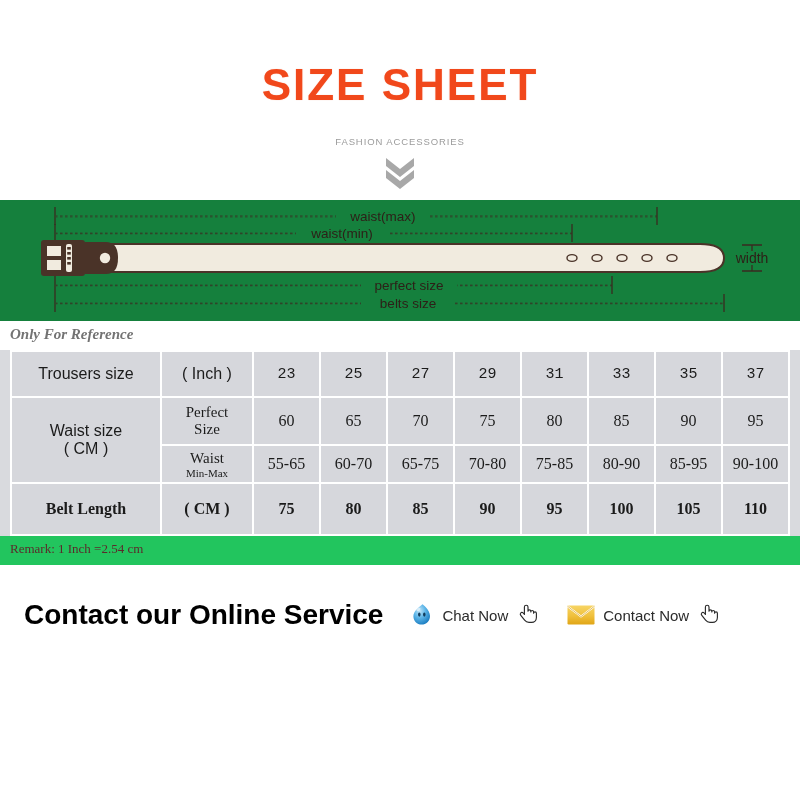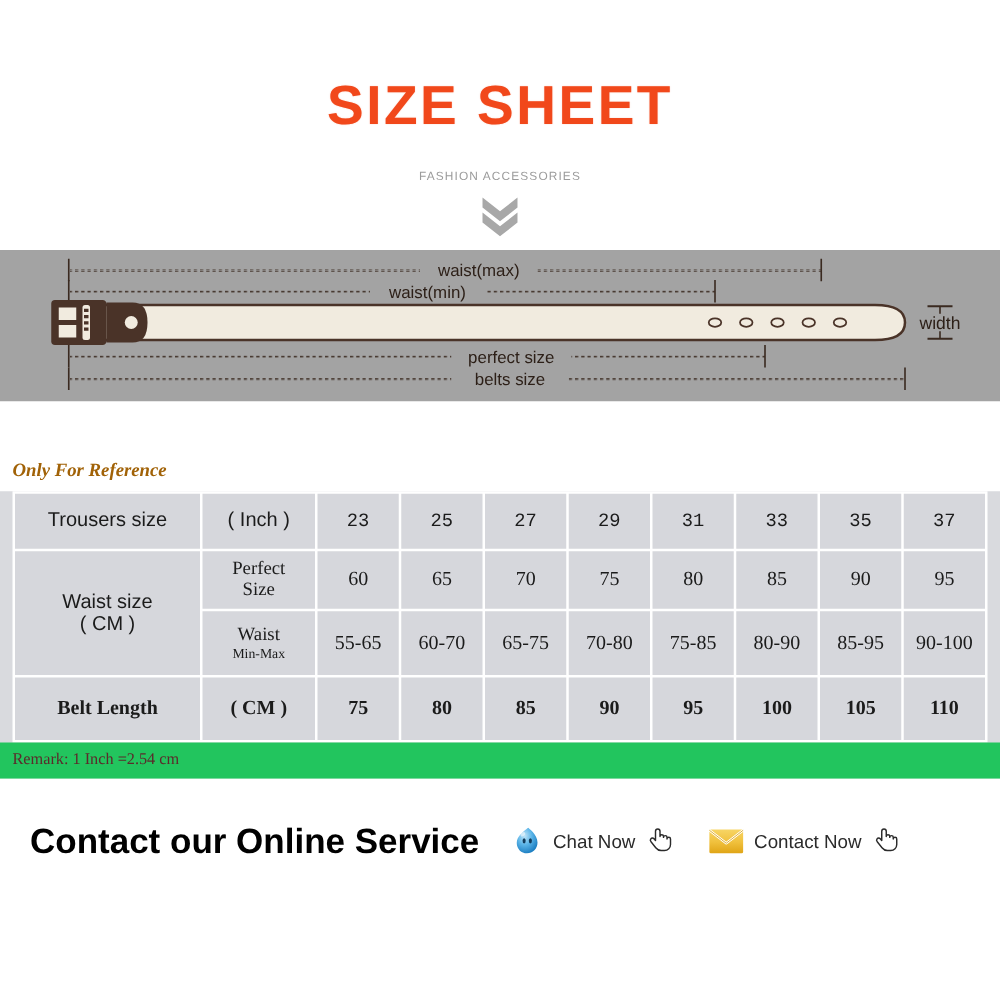--- a/index.html
+++ b/index.html
@@ -49,37 +49,36 @@
     text-align: center;
     margin-top: 7px;
     line-height: 0;
   }
 
   
   .belt-band {
     position: relative;
     width: 100%;
     height: 121px;
-    background: #a3a3a3;
+    background: #15803d;
   }
   .belt-svg {
     display: block;
   }
 
   .reference-note {
     font-family: "Liberation Serif", serif;
     font-style: italic;
     font-weight: bold;
     font-size: 15px;
-    color: #a16207;
+    color: #737373;
     padding: 4px 0 4px 10px;
     background: #ffffff;
     height: 21px;
     line-height: 19px;
-    margin-top: 43px;
   }
 
   
   .table-zone {
     background: #d9dade;
     padding: 0 0 0 0;
     position: relative;
   }
   table.size-table {
     border-collapse: separate;
@@ -117,21 +116,21 @@
     font-family: "Liberation Serif", serif;
     font-size: 16px;
   }
   .bold-serif {
     font-family: "Liberation Serif", serif;
     font-weight: bold;
     font-size: 16px;
   }
   .row-h1 { height: 44px; }
   .row-h2 { height: 46px; }
-  .row-h3 { height: 51px; }
+  .row-h3 { height: 36px; }
   .row-h4 { height: 50px; }
 
   .remark {
     font-family: "Liberation Serif", serif;
     font-size: 13px;
     color: #5b2b2b;
     padding: 5px 0 8px 10px;
     background: #22c55e;
   }
 

